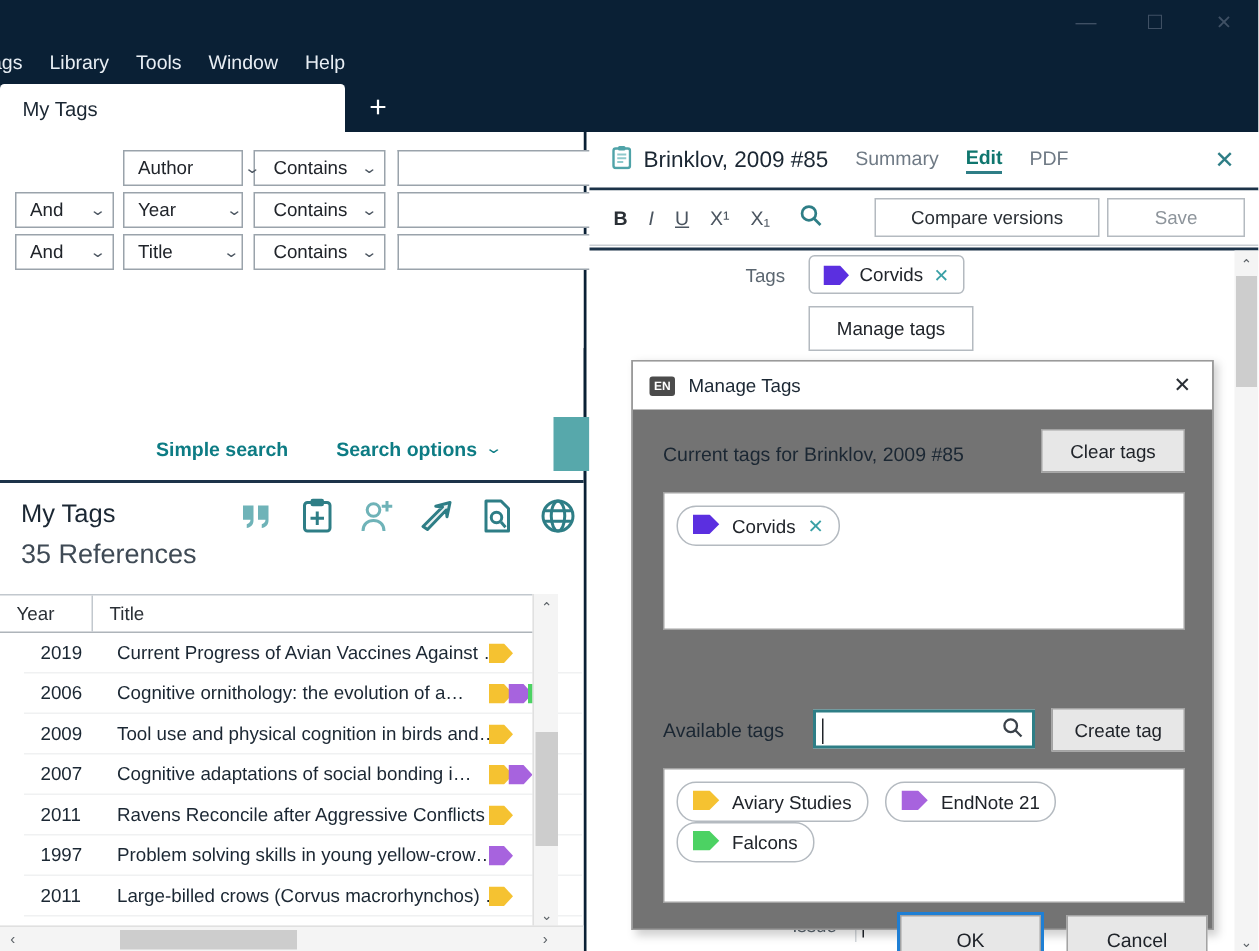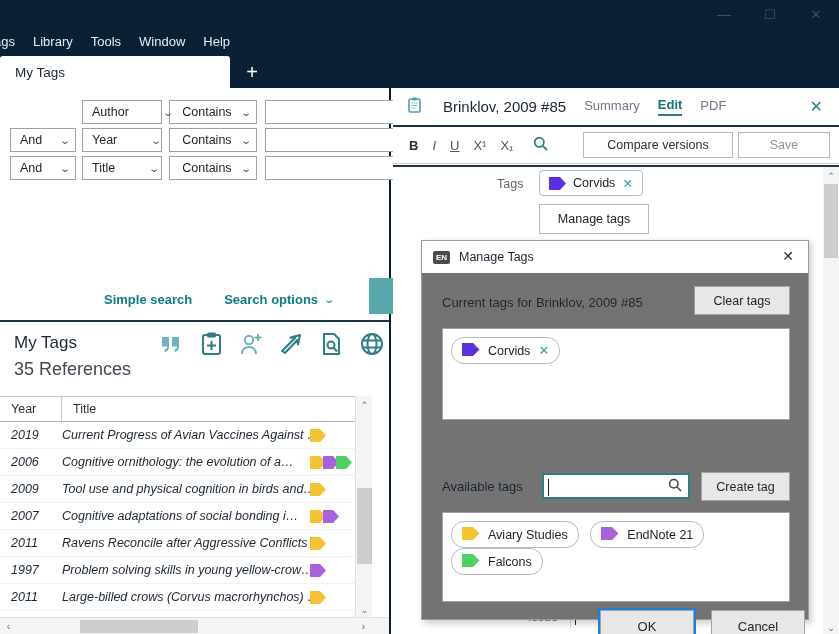--- a/index.html
+++ b/index.html
@@ -101,21 +101,21 @@
 
   
   #ref-table { position:absolute; left:0; top:308px; width:389px; height:238px; background:#fff; }
   #thead {
     position:absolute; left:0; top:0; width:372px; height:26px;
     border-top:1px solid #c2c8ce; border-bottom:1px solid #aeb4ba; display:flex;
   }
   #thead .th { font-size:12.5px; color:#2a2f35; display:flex; align-items:center; padding-left:11px; }
   #th-year { width:62px; border-right:1px solid #c2c8ce; }
   #th-title { flex:1; }
-  #rows { position:absolute; left:0; top:26px; width:372px; height:196px; overflow:hidden;font-style:italic; }
+  #rows { position:absolute; left:16px; top:26px; width:372px; height:196px; overflow:hidden; }
   .row { height:27px; display:flex; align-items:center; border-bottom:1px solid #f0f1f2; }
   .c-year { width:62px; padding-left:11px; font-size:12.5px; color:#1b2733; }
   .c-title { flex:1; font-size:12.5px; color:#1b2733; white-space:nowrap; overflow:hidden; }
   .flags { width:62px; display:flex; align-items:center; gap:0px; padding-right:6px; justify-content:flex-start; }
   .flag { width:16px; height:13px; margin-right:-3px; }
 
   
   #tv-scroll { position:absolute; right:17px; top:0; width:17px; height:222px; background:#f4f4f4; border-left:1px solid #e0e0e0; }
   .sb-arrow { width:17px; height:17px; display:flex; align-items:center; justify-content:center; color:#5d6368; font-size:9px; }
   #tv-thumb { position:absolute; left:1px; top:92px; width:15px; height:76px; background:#cdcdcd; }
@@ -125,21 +125,21 @@
 
   
   #right-panel {
     position:absolute; left:393px; top:88px; width:446px; height:546px; background:#ffffff;
   }
   #rp-tabbar {
     position:absolute; left:0; top:0; width:446px; height:39px; background:#fff;
     border-bottom:2px solid #1c3349; display:flex; align-items:center;
   }
   #rp-clip { margin-left:15px; color:#4fa3a8; font-size:15px; }
-  #rp-title { margin-left:22px; font-size:15px; color:#1b2733; }
+  #rp-title { margin-left:8px; font-size:15px; color:#1b2733; }
   .rp-tab { margin-left:18px; font-size:13px; color:#6f7a85; padding-bottom:2px; }
   .rp-tab.active { color:#0f766e; font-weight:bold; border-bottom:2px solid #2e7e86; }
   #rp-close { position:absolute; right:16px; color:#2e7e86; font-size:16px; }
 
   #rp-toolbar {
     position:absolute; left:0; top:39px; width:446px; height:37px;
     background:#fff; border-bottom:1px solid #c9ced3; display:flex; align-items:center;
   }
   .fmt { margin-left:14px; font-size:13px; color:#4b5560; }
   .fmt.b { font-weight:bold; color:#2a2f35; margin-left:16px; }

